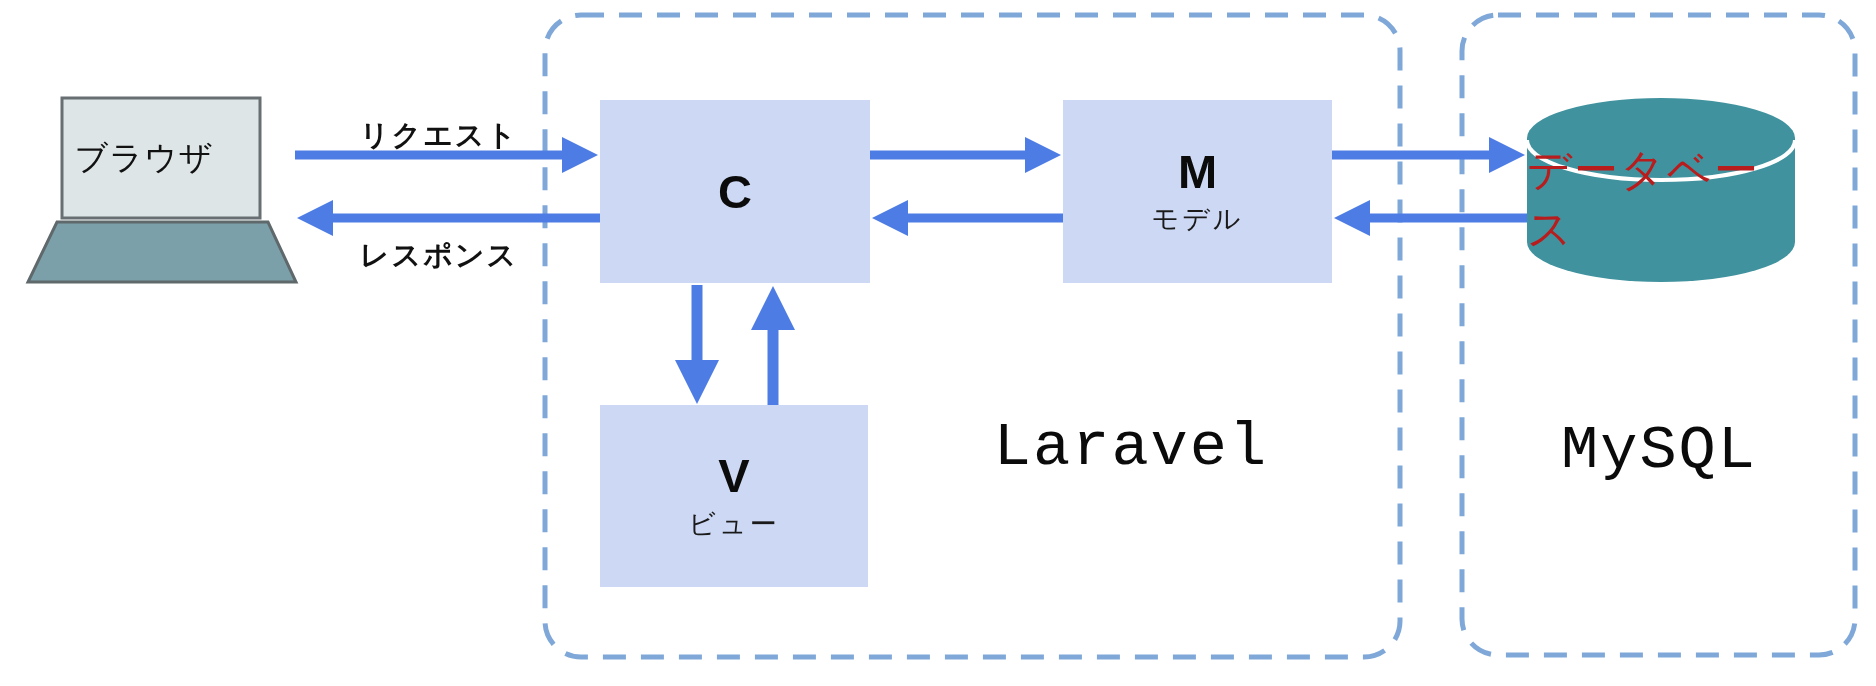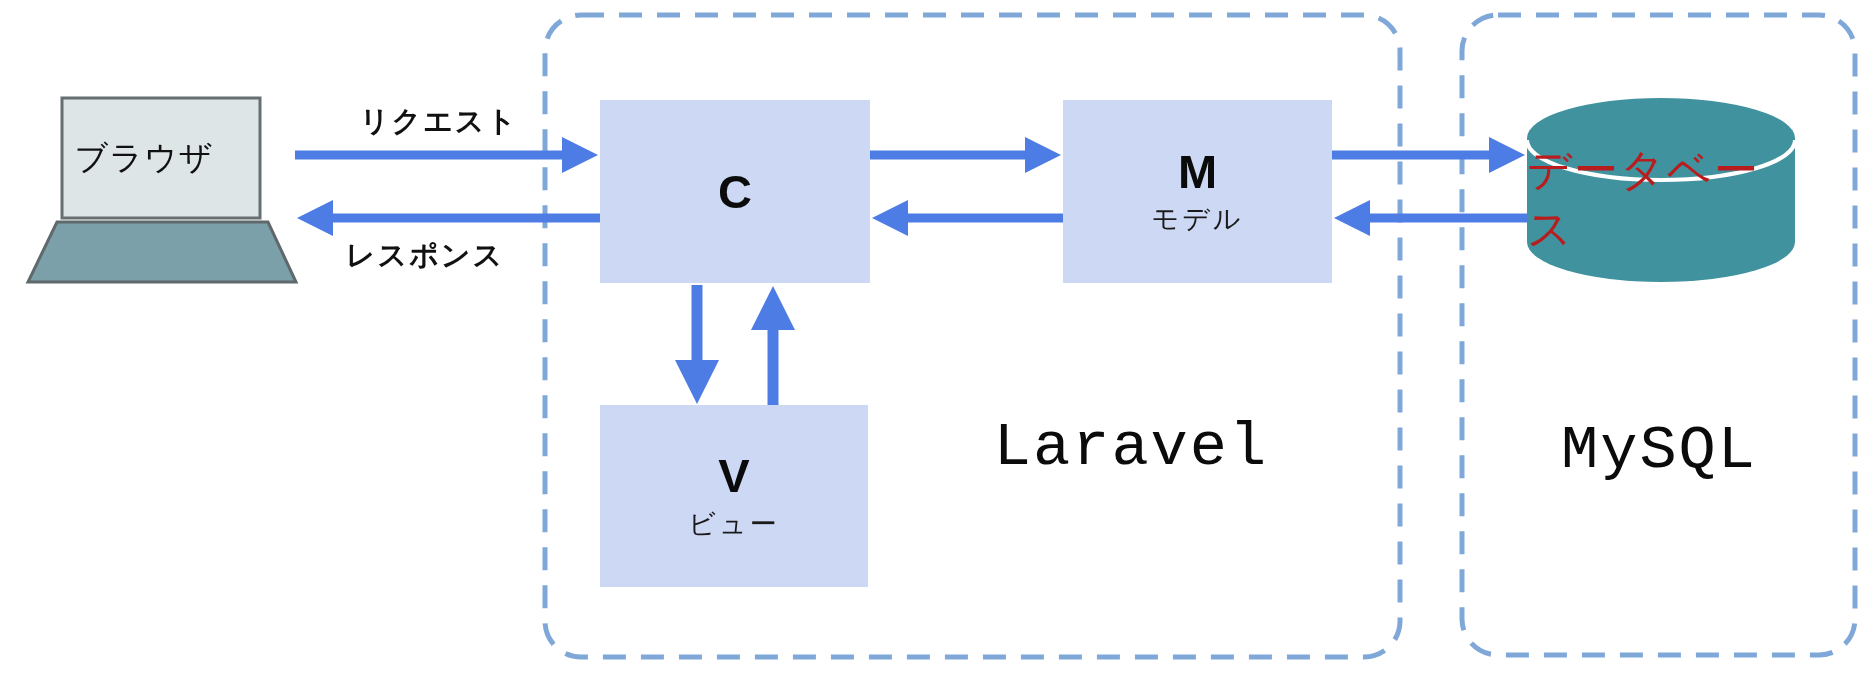--- a/index.html
+++ b/index.html
@@ -75,22 +75,22 @@
 
     <line x1="1332" y1="155" x2="1489" y2="155" stroke="#4d7ce4" stroke-width="9" marker-end="url(#ah)"></line>
     <line x1="1527" y1="218" x2="1370" y2="218" stroke="#4d7ce4" stroke-width="9" marker-end="url(#ah)"></line>
 
     <line x1="697" y1="285" x2="697" y2="360" stroke="#4d7ce4" stroke-width="11" marker-end="url(#ah)"></line>
     <line x1="773" y1="405" x2="773" y2="330" stroke="#4d7ce4" stroke-width="11" marker-end="url(#ah)"></line>
   </svg>
 
   <div class="browser-label">ブラウザ</div>
 
-  <div class="lbl flow-label" style="left:289px;top:102px;">リクエスト</div>
-  <div class="lbl flow-label" style="left:275px;top:236px;">レスポンス</div>
+  <div class="lbl flow-label" style="left:289px;top:116px;">リクエスト</div>
+  <div class="lbl flow-label" style="left:289px;top:236px;">レスポンス</div>
 
   <div class="node-box" style="left:600px;top:100px;width:270px;height:183px;">
     <div class="node-letter">C</div>
   </div>
 
   <div class="node-box" style="left:1063px;top:100px;width:269px;height:183px;">
     <div class="node-letter">M</div>
     <div class="node-sub">モデル</div>
   </div>
 

